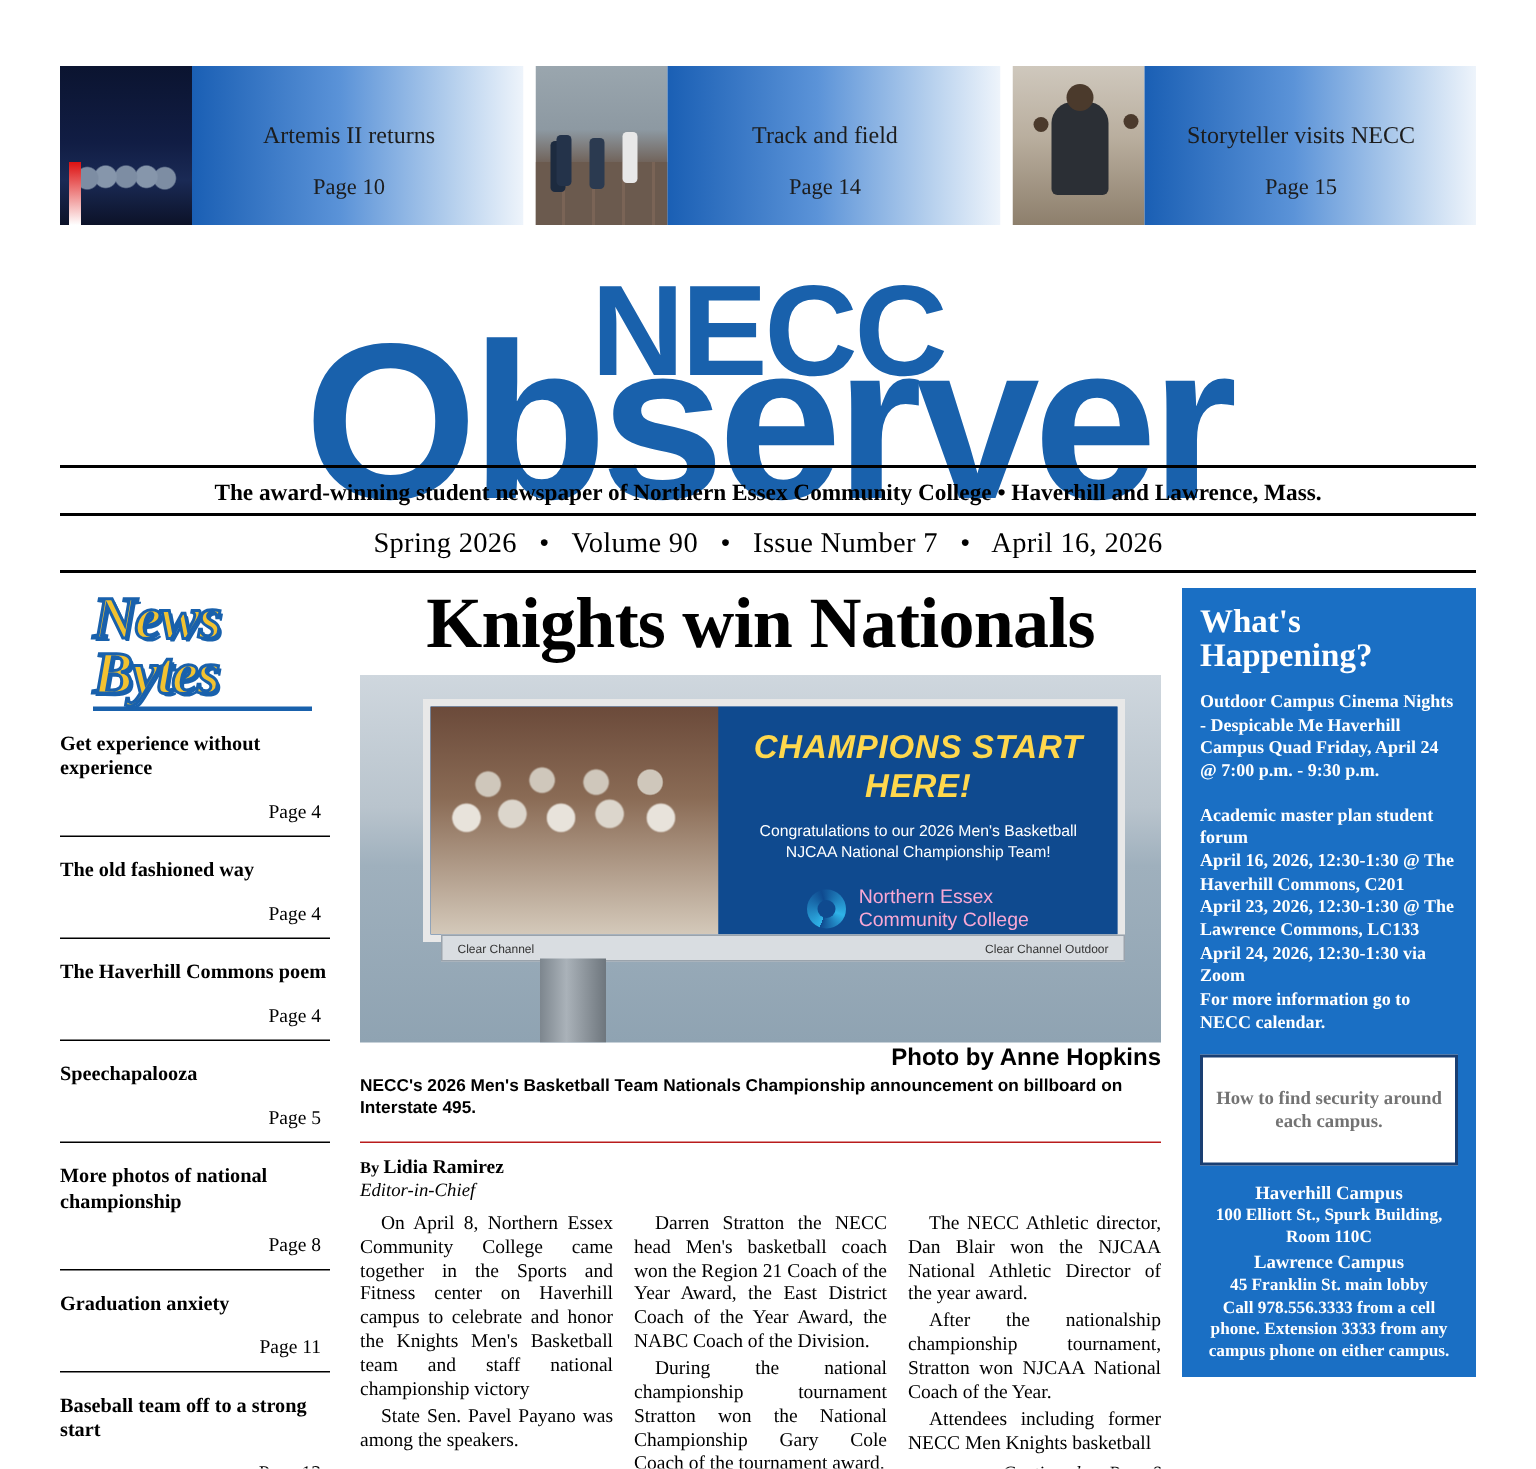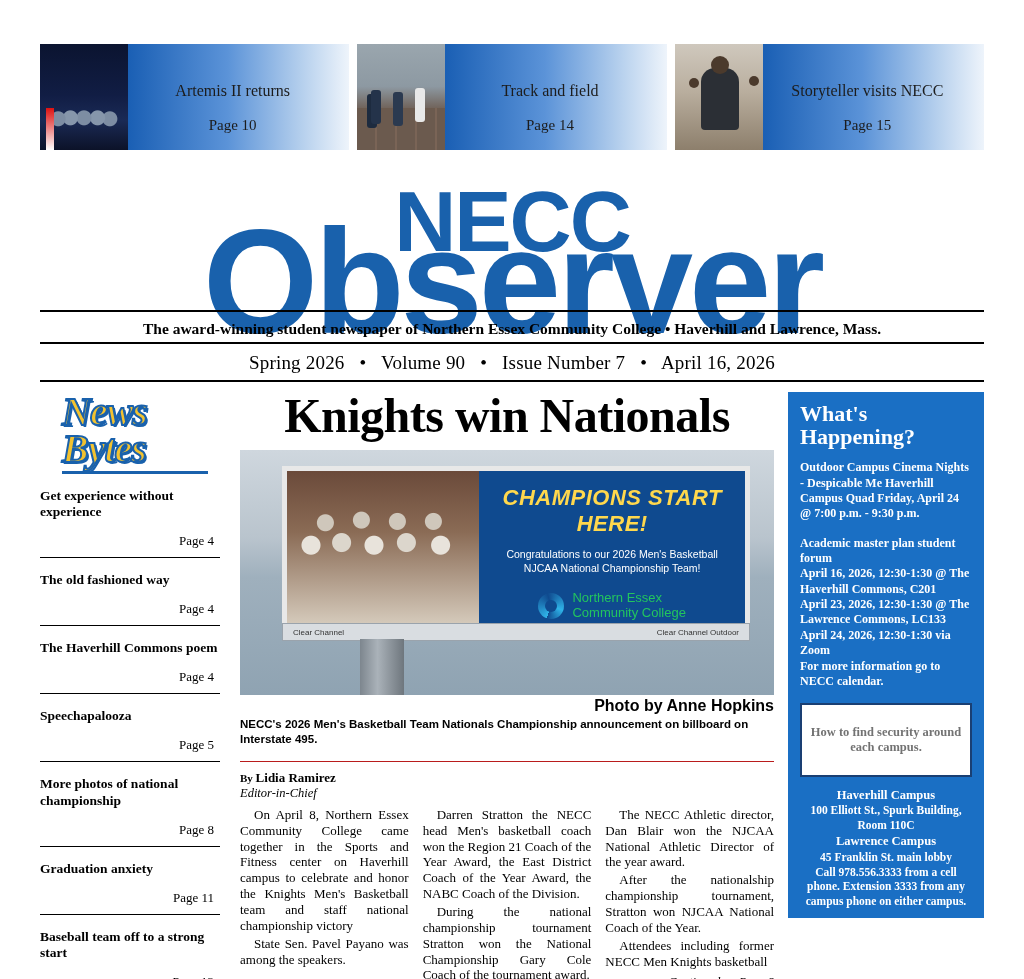--- a/index.html
+++ b/index.html
@@ -320,25 +320,25 @@
     content:"";
     position:absolute; inset:7px;
     border-radius:50%;
     background:#0f4a8f;
   }
   .bb-necc-name {
     font-family: "Liberation Sans", sans-serif;
     font-size: 13px;
     line-height: 1.15;
     text-align: left;
-    color: #22c55e;
+    color: #f9a8d4;
   }
   .bb-strip {
     position: absolute;
-    left: 42px;
+    left: 54px;
     right: 24px;
     top: 173px;
     height: 16px;
     background: #d9dde1;
     border: 1px solid #9aa3ac;
     display: flex;
     align-items: center;
     justify-content: space-between;
     padding: 0 10px;
     font-family: "Liberation Sans", sans-serif;

